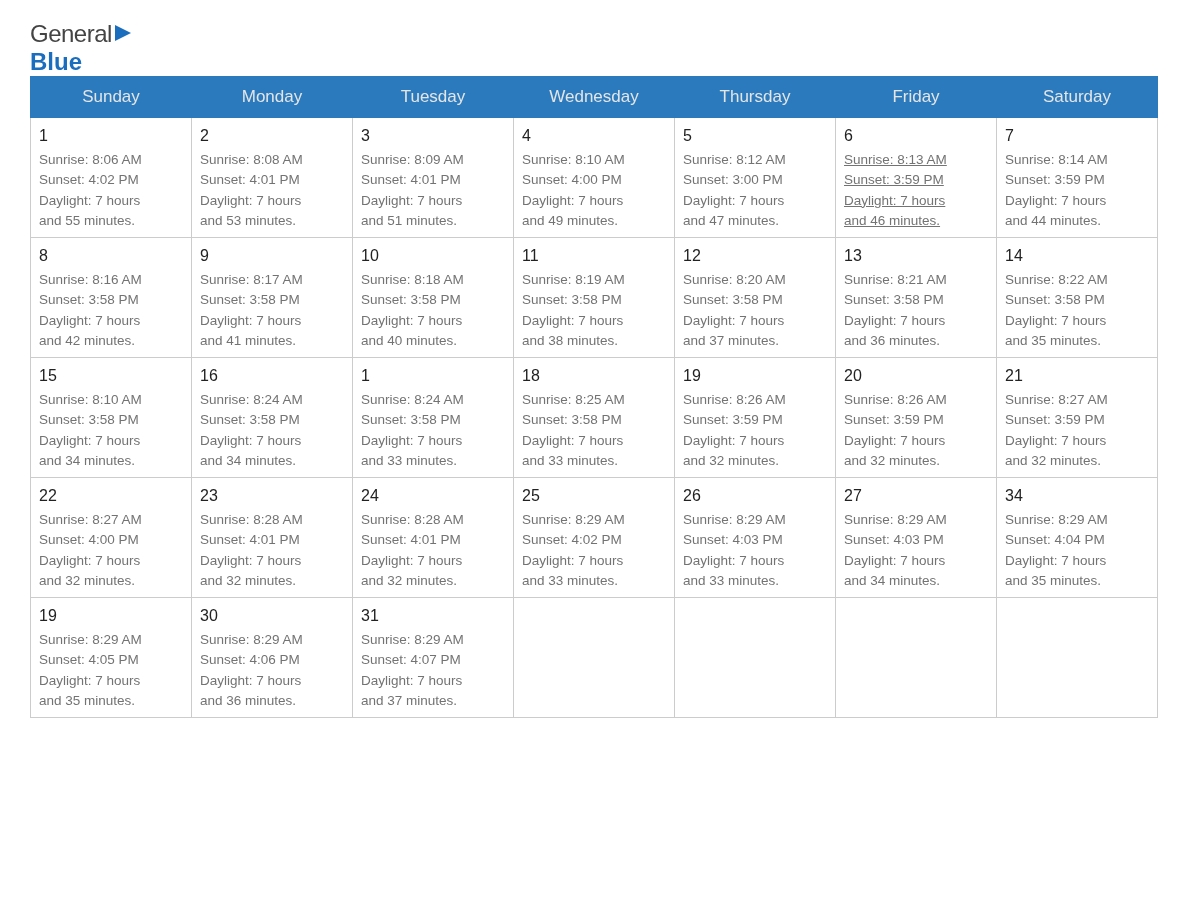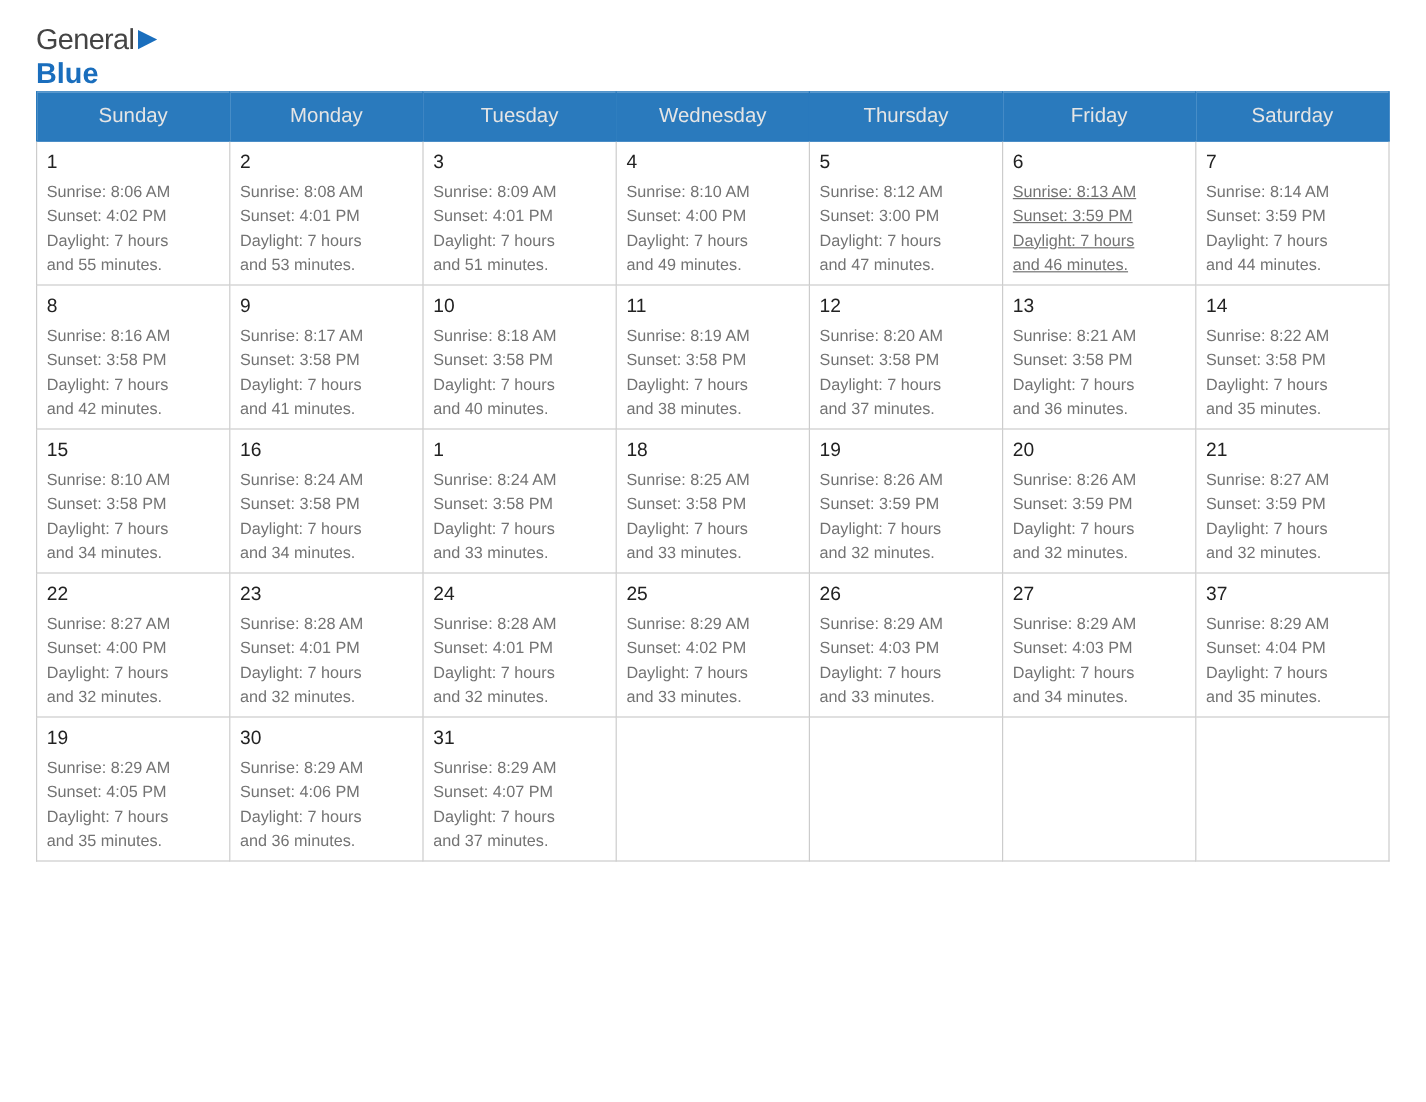--- a/index.html
+++ b/index.html
@@ -236,21 +236,21 @@
 Daylight: 7 hours
 and 33 minutes.</span></td>
         <td><span class="day-num">26</span><span class="day-info" style="white-space: pre-line;">Sunrise: 8:29 AM
 Sunset: 4:03 PM
 Daylight: 7 hours
 and 33 minutes.</span></td>
         <td><span class="day-num">27</span><span class="day-info" style="white-space: pre-line;">Sunrise: 8:29 AM
 Sunset: 4:03 PM
 Daylight: 7 hours
 and 34 minutes.</span></td>
-        <td><span class="day-num">37</span><span class="day-info" style="white-space: pre-line;">Sunrise: 8:29 AM
+        <td><span class="day-num">34</span><span class="day-info" style="white-space: pre-line;">Sunrise: 8:29 AM
 Sunset: 4:04 PM
 Daylight: 7 hours
 and 35 minutes.</span></td>
       </tr>
       <tr>
         <td><span class="day-num">19</span><span class="day-info" style="white-space: pre-line;">Sunrise: 8:29 AM
 Sunset: 4:05 PM
 Daylight: 7 hours
 and 35 minutes.</span></td>
         <td><span class="day-num">30</span><span class="day-info" style="white-space: pre-line;">Sunrise: 8:29 AM

